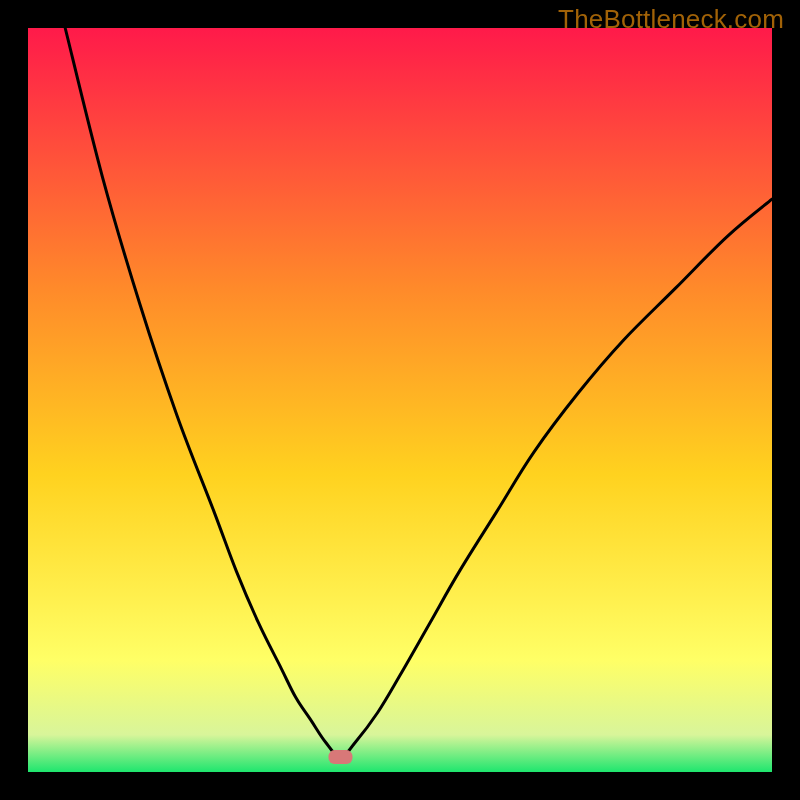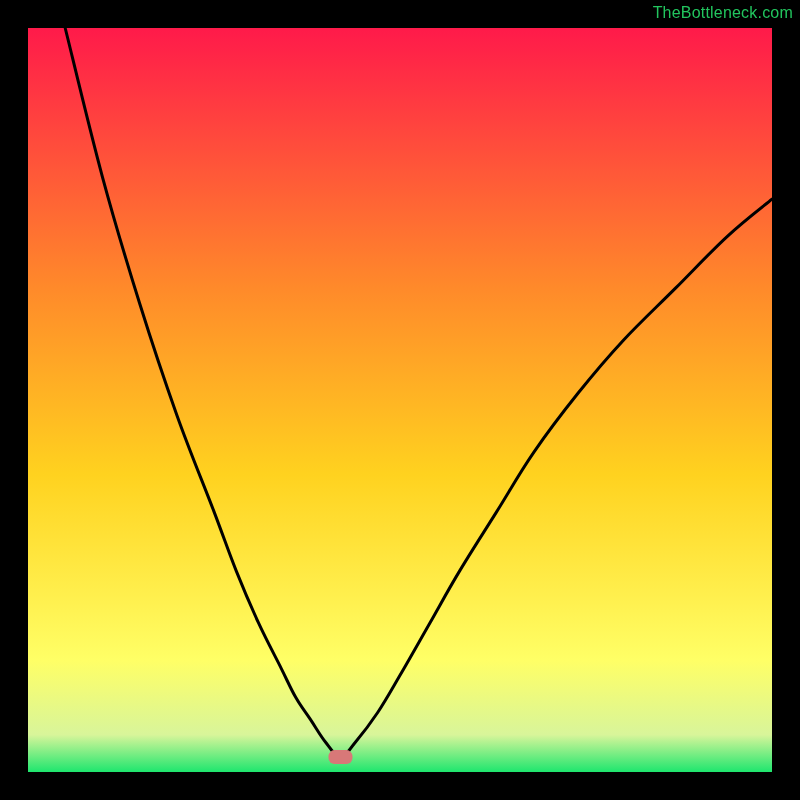--- a/index.html
+++ b/index.html
@@ -12,23 +12,23 @@
   }
   .outer {
     width: 800px;
     height: 800px;
     background: #000;
     position: relative;
   }
   .watermark {
     position: absolute;
     top: 4px;
-    right: 7px;
-    color: #22c55e;
-    font-size: 16px;
+    right: 16px;
+    color: #a16207;
+    font-size: 26px;
     font-weight: 500;
     letter-spacing: 0.2px;
     z-index: 5;
   }
   svg {
     display: block;
   }
 </style>
 </head>
 <body>

